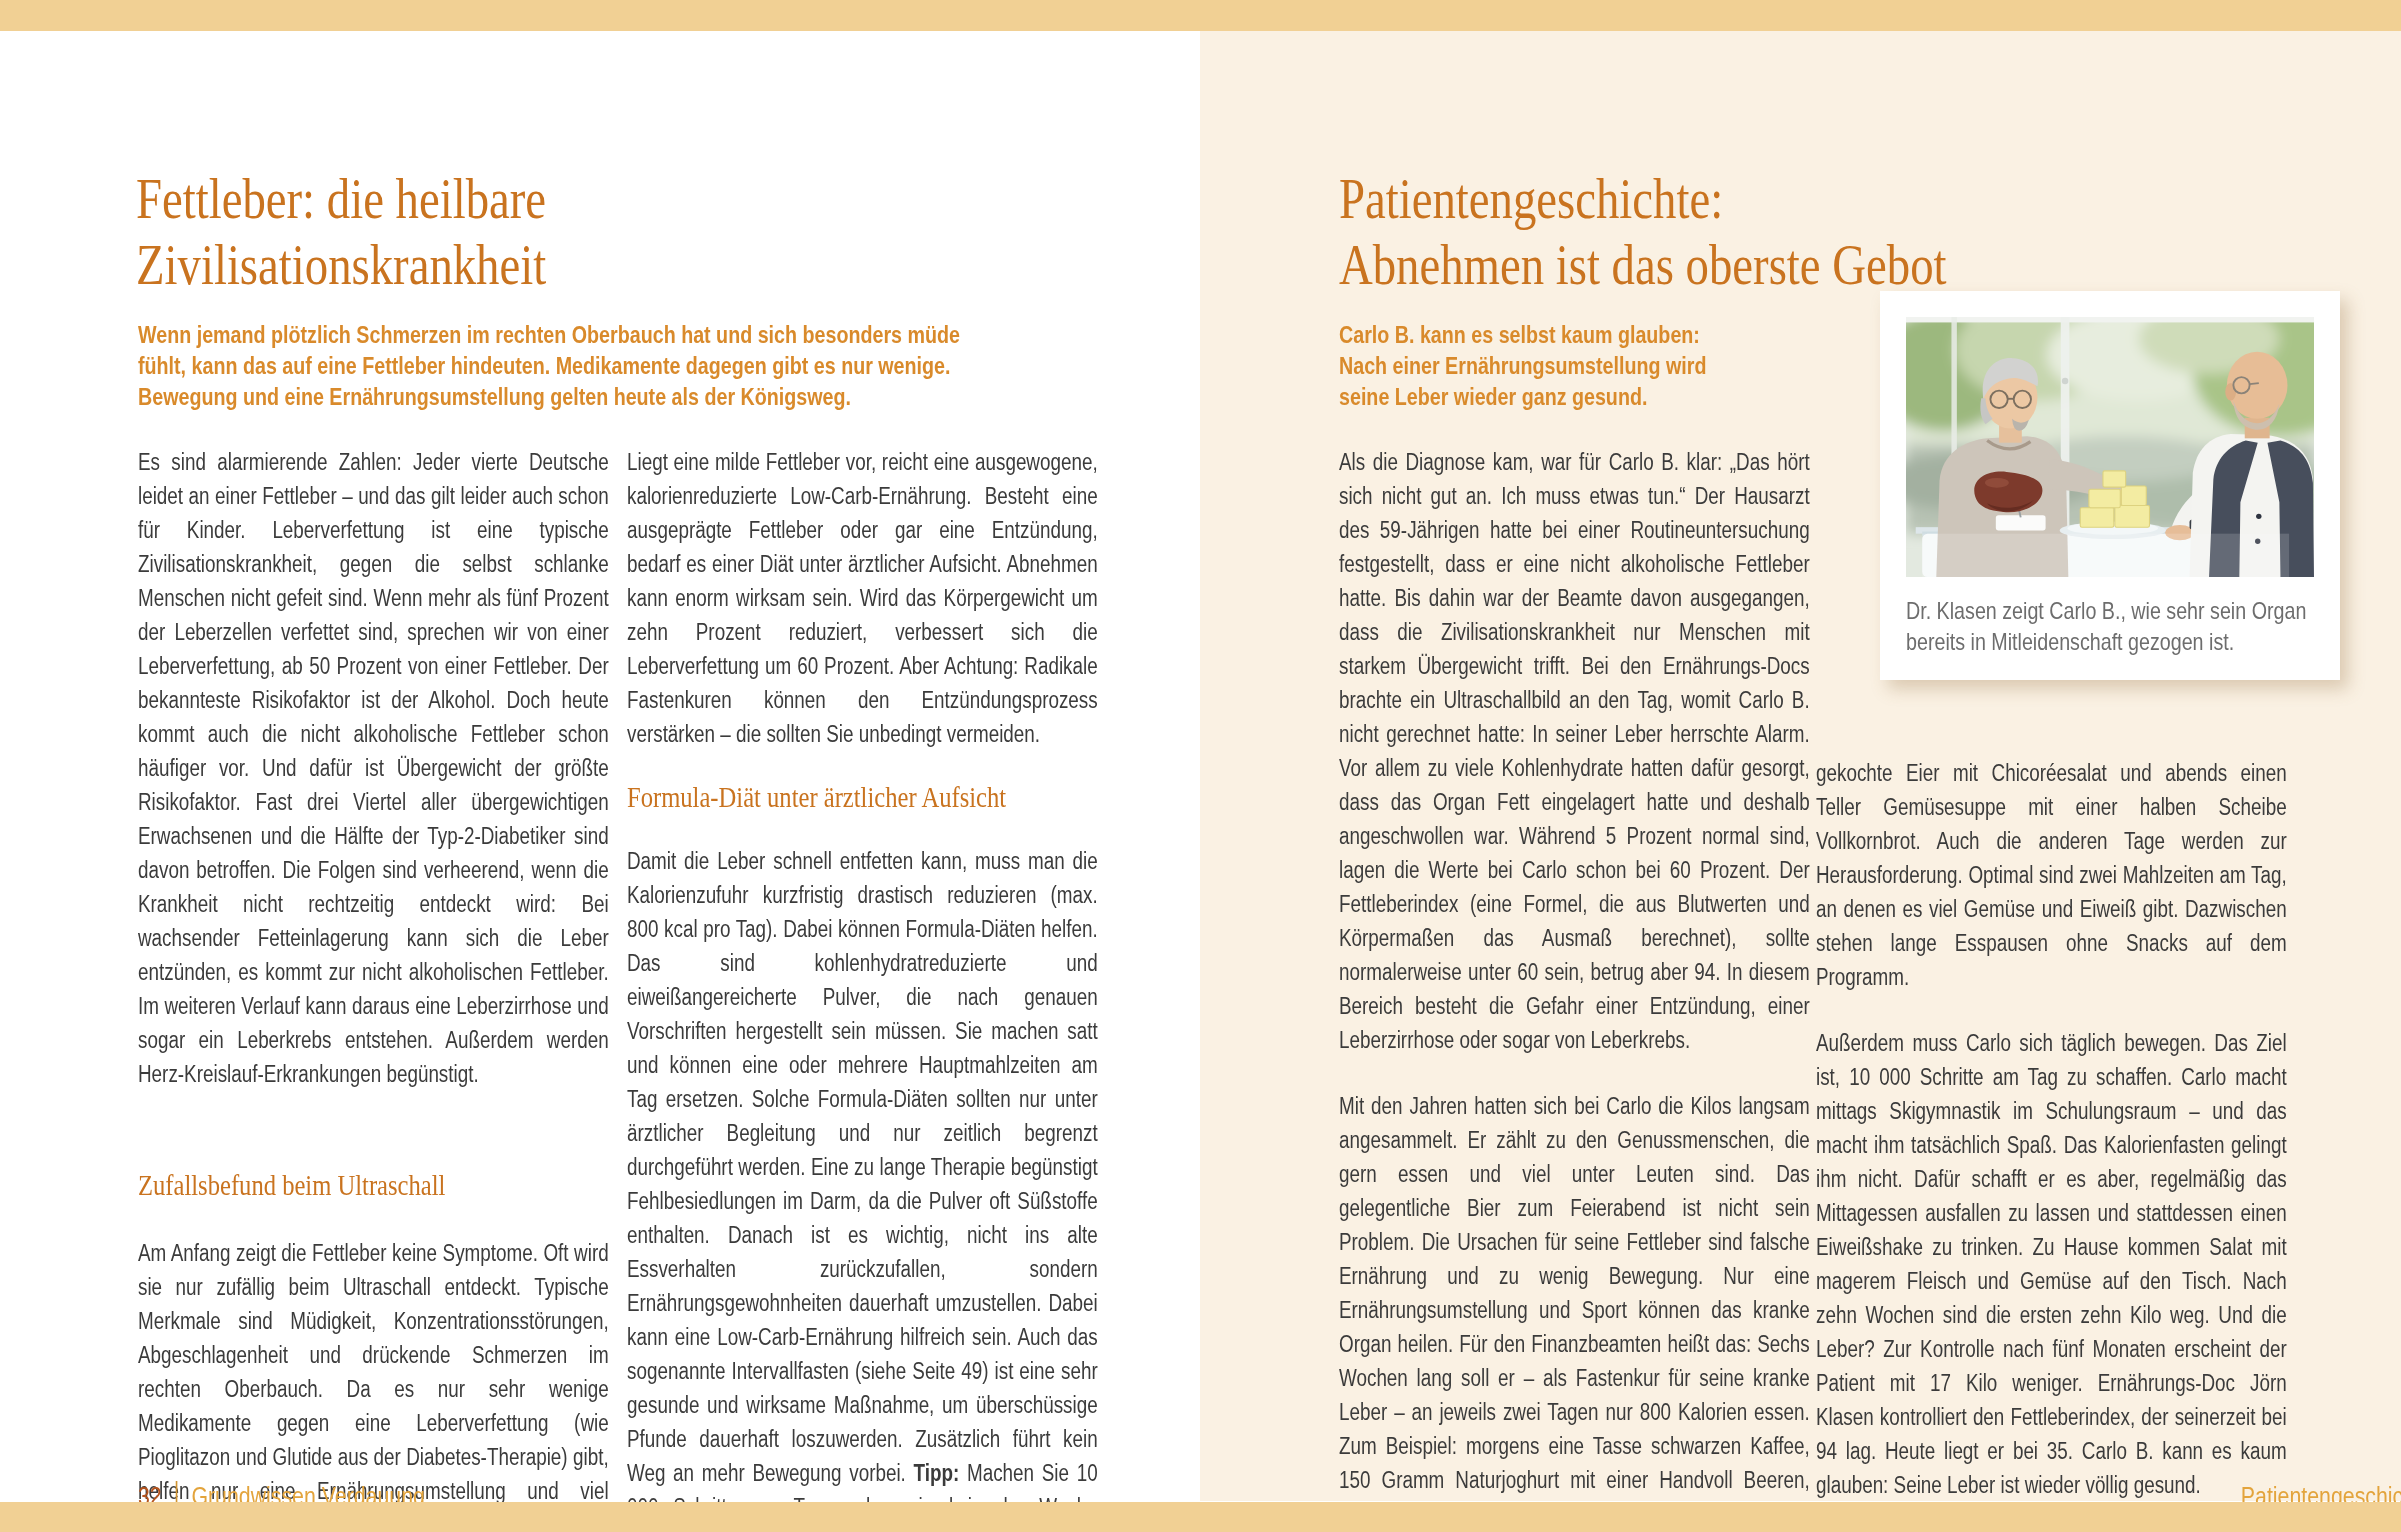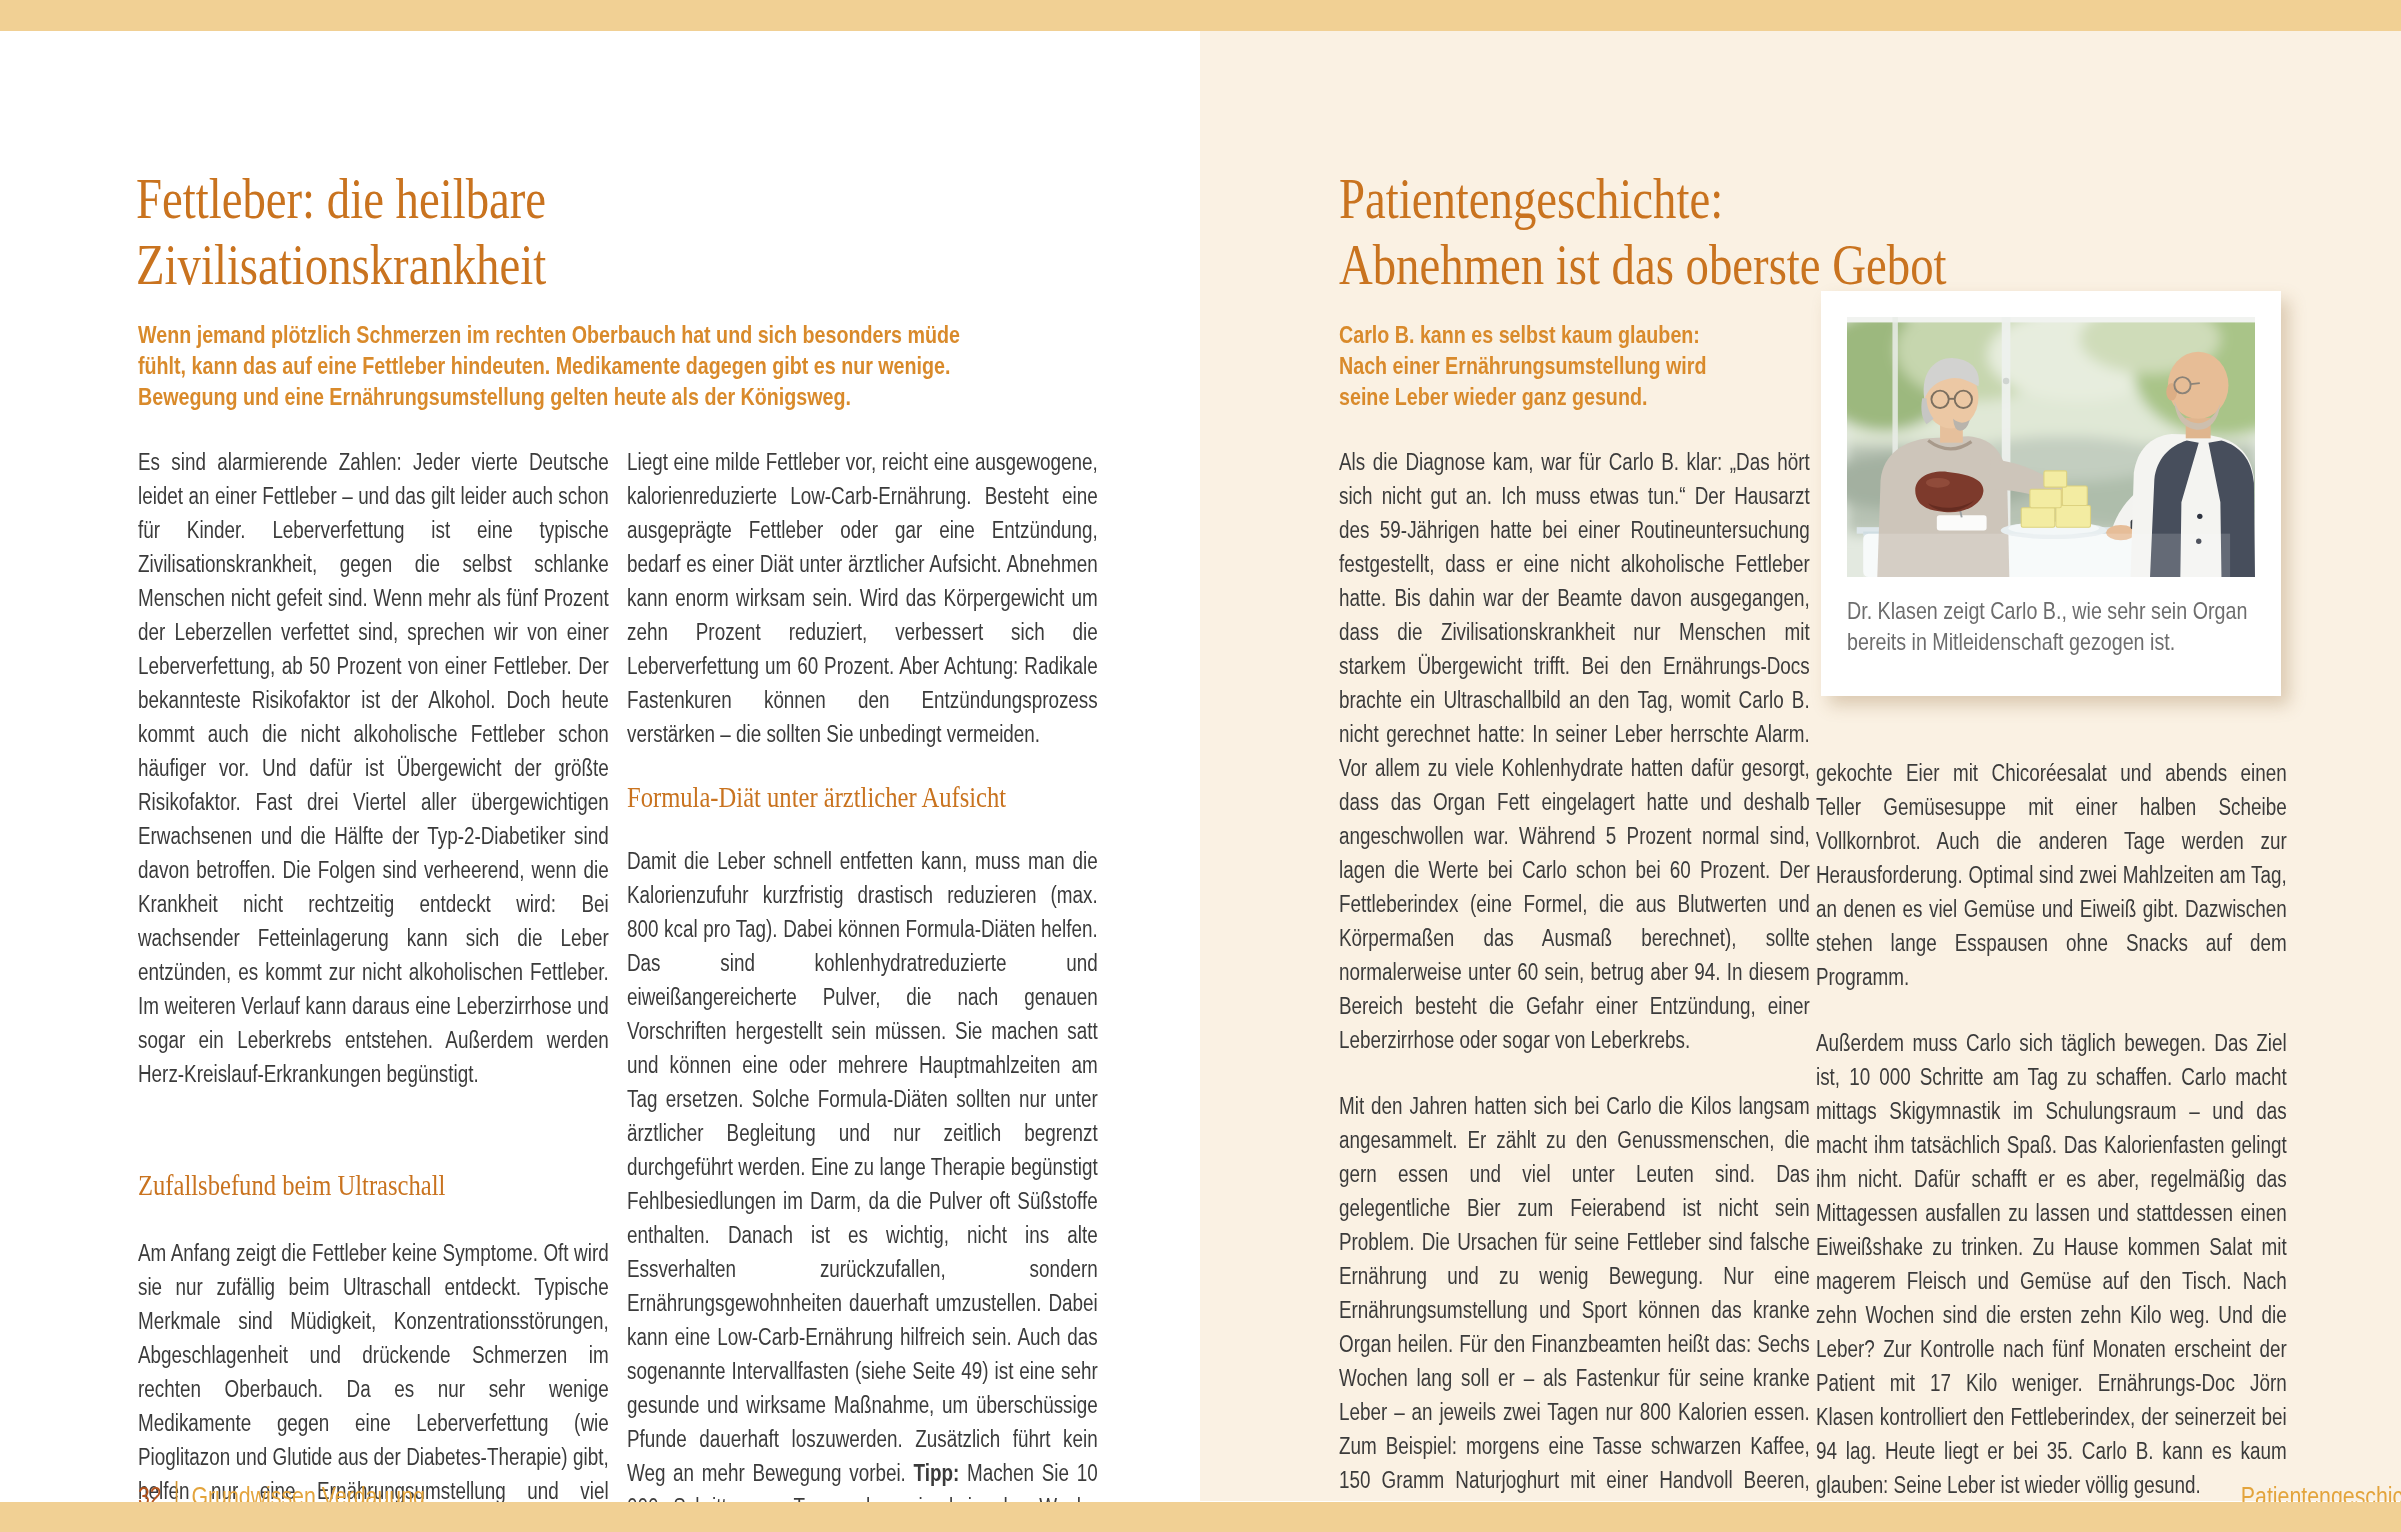--- a/index.html
+++ b/index.html
@@ -64,25 +64,25 @@
     line-height: 35px;
     color: #c9731f;
     white-space: nowrap;
   }
   .sub.tight { margin: 28px 0 30px 0; }
   .para-gap { margin-top: 32px; }
   .tip-label { font-weight: bold; }
 
   .photo-card {
     position: absolute;
-    left: 1821px;
+    left: 1880px;
     top: 291px;
     width: 460px;
     box-sizing: border-box;
-    padding: 26px 26px 39px 26px;
+    padding: 26px 26px 23px 26px;
     background: #ffffff;
     box-shadow: 7.6px 8.7px 16px rgba(140, 100, 50, 0.28);
   }
   .photo-frame { width: 408px; height: 260px; overflow: hidden; }
   .photo-frame svg { display: block; width: 100%; height: 100%; }
   .caption {
     width: 497px; 
     margin-top: 18.4px;
     font-size: 24px;
     line-height: 31px;

